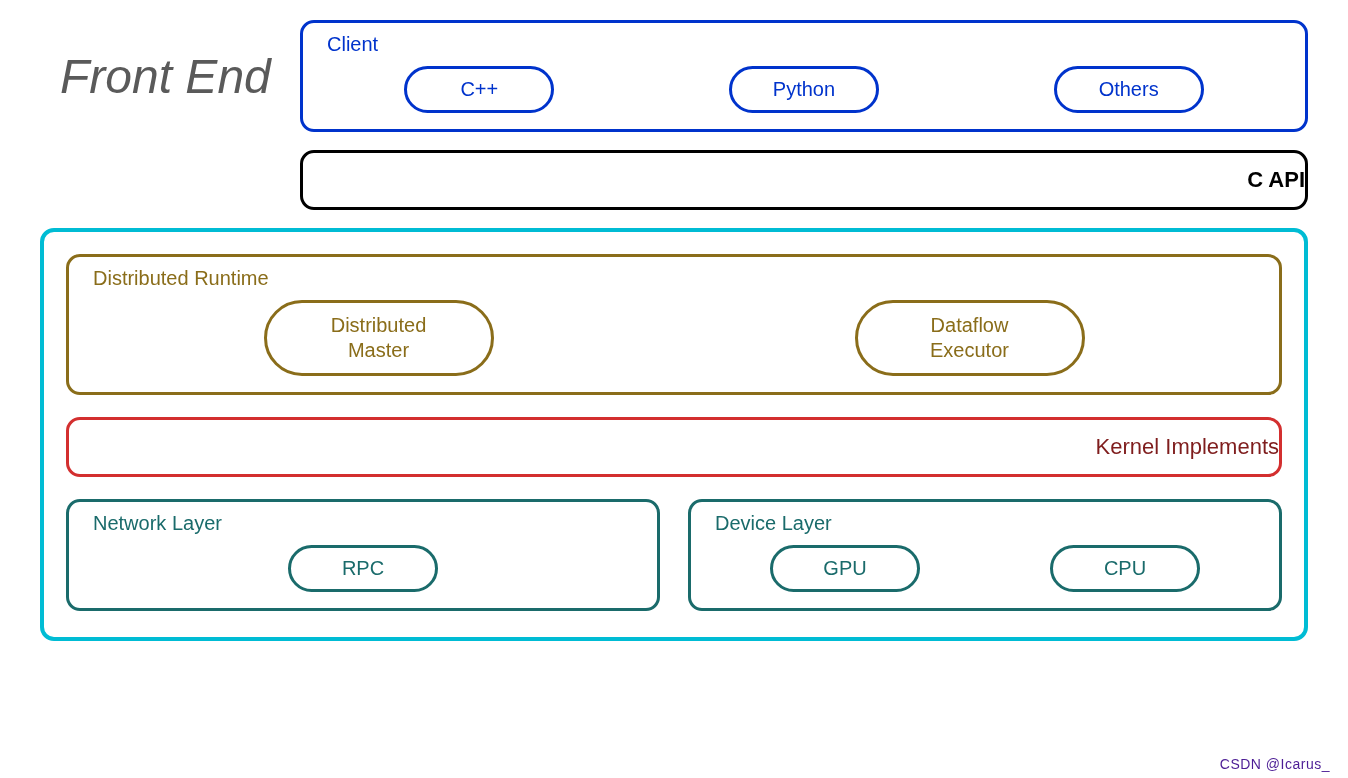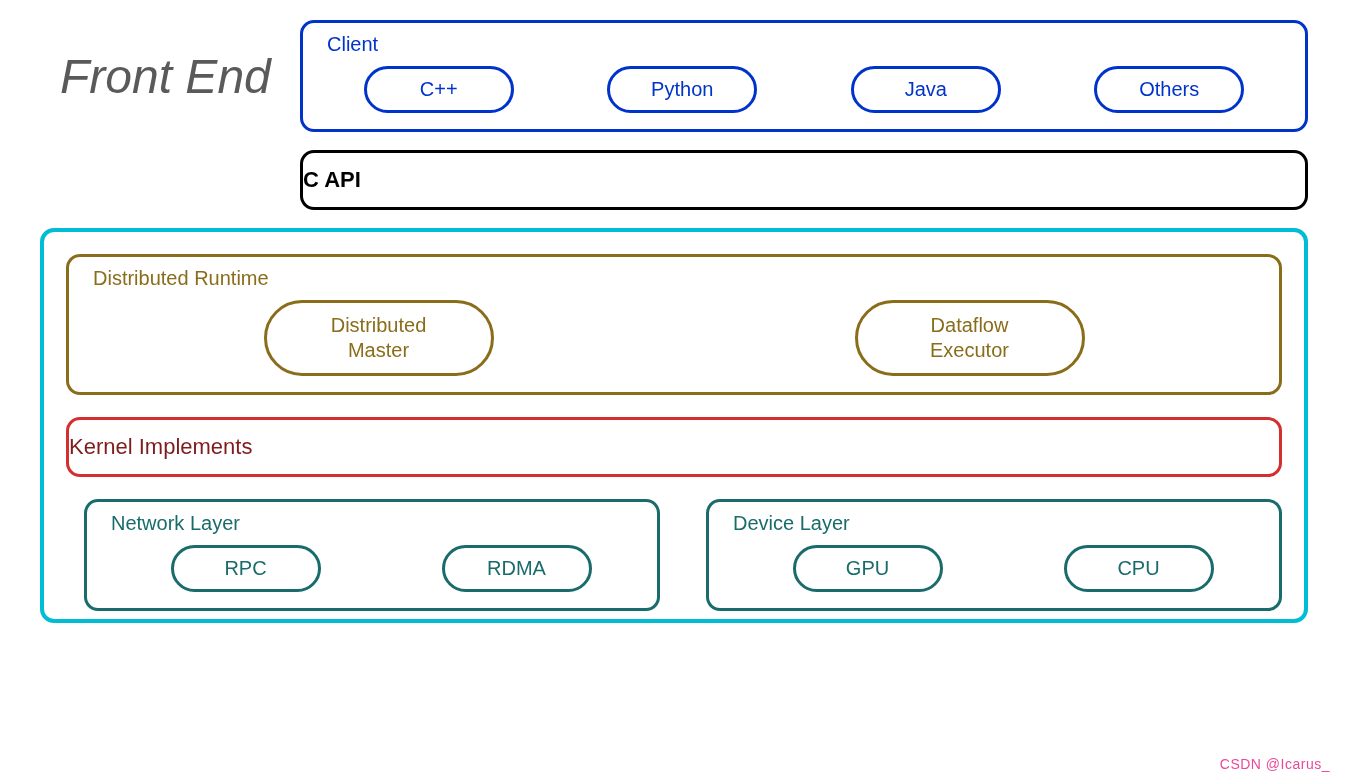--- a/index.html
+++ b/index.html
@@ -38,21 +38,21 @@
     }
     .box-title {
       font-size: 20px;
       font-weight: 500;
       margin-bottom: 10px;
       margin-left: 6px;
     }
     .box-center-title {
       font-size: 22px;
       font-weight: 600;
-      text-align: left;
+      text-align: right;
       padding: 14px 0;
     }
     .pill-row {
       display: flex;
       gap: 28px;
       justify-content: space-around;
       padding: 0 10px;
     }
     .pill {
       border: 3px solid;
@@ -68,55 +68,54 @@
       line-height: 1.25;
     }
     .pill-tall {
       padding: 10px 34px;
       min-width: 230px;
     }
     .blue { border-color: #0033cc; color: #0033cc; }
     .black { border-color: #000000; color: #000000; }
     .olive { border-color: #8a6d1a; color: #8a6d1a; }
     .red { border-color: #d32f2f; color: #d32f2f; }
-    .teal { border-color: #1a6b6b; color: #1a6b6b; margin-left: 18px; }
+    .teal { border-color: #1a6b6b; color: #1a6b6b; }
     .two-col {
       display: flex;
       gap: 28px;
     }
     .two-col > .box { flex: 1; }
     .cyan-outer {
       border: 4px solid #00bcd4;
       border-radius: 14px;
-      padding: 22px 22px 8px 22px;
+      padding: 22px 22px 26px 22px;
       display: flex;
       flex-direction: column;
       gap: 22px;
     }
     .watermark {
       position: absolute;
       bottom: 6px;
       right: 18px;
       font-size: 14px;
-      color: #ec4899;
+      color: #4c1d95;
       letter-spacing: 0.5px;
     }
   </style>
 </head>
 <body>
 
 <div class="main-row">
   <div class="side-label">Front End</div>
   <div class="right-col">
     <div class="box blue">
       <div class="box-title">Client</div>
       <div class="pill-row">
         <div class="pill blue">C++</div>
         <div class="pill blue">Python</div>
-        <div class="pill blue">Java</div>
         <div class="pill blue">Others</div>
       </div>
     </div>
   </div>
 </div>
 
 <div class="main-row">
   <div class="side-label"></div>
   <div class="right-col">
     <div class="box black" style="padding:0;">
@@ -139,21 +138,20 @@
 
       <div class="box red" style="padding:0;">
         <div class="box-center-title" style="color:#7f1d1d;font-weight:500;">Kernel Implements</div>
       </div>
 
       <div class="two-col">
         <div class="box teal">
           <div class="box-title">Network Layer</div>
           <div class="pill-row">
             <div class="pill teal">RPC</div>
-            <div class="pill teal">RDMA</div>
           </div>
         </div>
         <div class="box teal">
           <div class="box-title">Device Layer</div>
           <div class="pill-row">
             <div class="pill teal">GPU</div>
             <div class="pill teal">CPU</div>
           </div>
         </div>
       </div>

